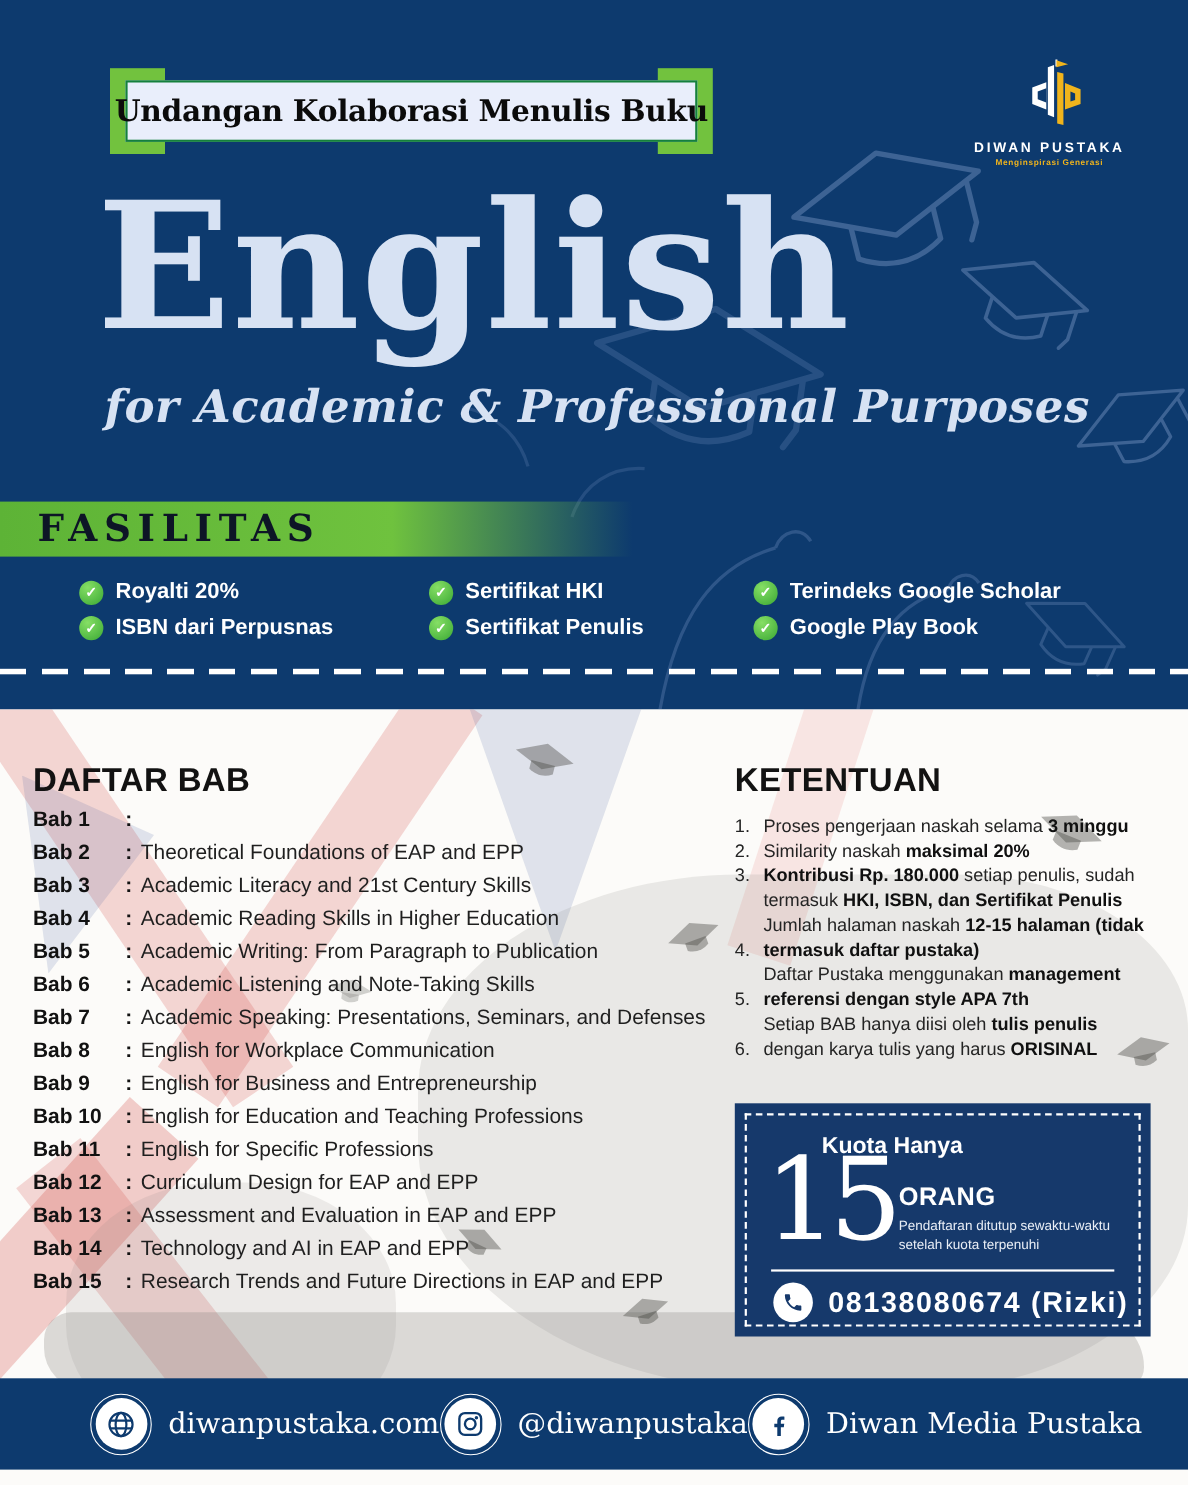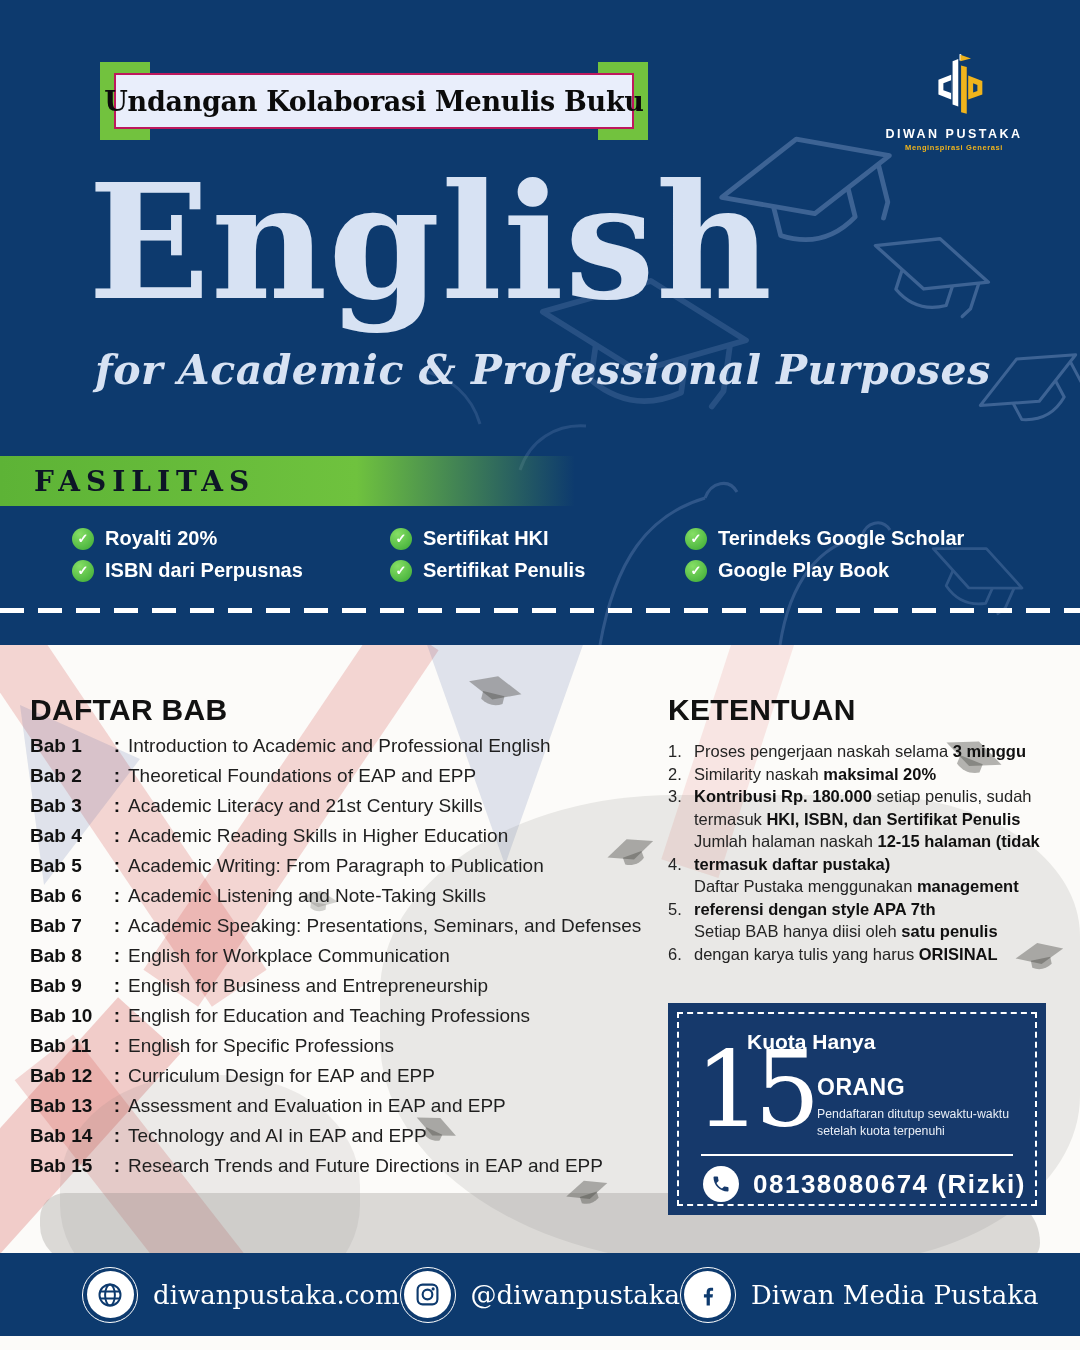--- a/index.html
+++ b/index.html
@@ -12,37 +12,37 @@
        font-family:"Liberation Sans",sans-serif;background:#fcfbf9;}
 
   
   .top{position:absolute;left:0;top:0;width:1080px;height:645px;background:var(--navy);overflow:hidden;}
   .wm-svg{position:absolute;left:0;top:0;width:1080px;height:645px;color:#6d8cba;opacity:.5;}
 
   .banner-wrap{position:absolute;left:100px;top:62px;width:548px;height:78px;}
   .bracket{position:absolute;top:0;bottom:0;width:50px;background:var(--green);}
   .bracket.left{left:0;} .bracket.right{right:0;}
   .banner-panel{position:absolute;left:14px;right:14px;top:11px;bottom:11px;background:var(--panel_light);
-      border:2px solid #be185d;display:flex;align-items:center;justify-content:center;}
+      border:2px solid #15803d;display:flex;align-items:center;justify-content:center;}
   .banner-text{font-family:"DejaVu Serif",serif;font-weight:700;font-size:27px;color:#0b0b0b;letter-spacing:-.3px;white-space:nowrap;}
 
   .logo{position:absolute;left:878px;top:48px;width:152px;text-align:center;}
   .logo svg{display:block;margin:0 auto;}
   .logo-name{color:#fff;font-weight:700;font-size:12.5px;letter-spacing:2.5px;margin-top:3px;}
   .logo-tagline{color:var(--logo_yellow);font-weight:700;font-size:7.5px;letter-spacing:.6px;margin-top:2px;}
 
   .hero-title{position:absolute;left:88px;top:158px;font-family:"DejaVu Serif",serif;font-weight:700;
       font-size:160px;line-height:1.05;color:var(--light_text);letter-spacing:1px;}
   .hero-sub{position:absolute;left:95px;top:346px;font-family:"DejaVu Serif",serif;font-weight:700;
       font-size:41px;color:var(--light_text);letter-spacing:.5px;white-space:nowrap;font-style:italic;}
 
   .fas-ribbon{position:absolute;left:0;top:456px;width:575px;height:50px;
       background:linear-gradient(90deg,#5db336 0%,#6fc23e 62%,rgba(111,194,62,0) 100%);
       display:flex;align-items:center;padding-left:34px;}
-  .fas-title{font-family:"DejaVu Serif",serif;font-weight:700;font-size:28px;letter-spacing:6px;color:#0d1526;}
+  .fas-title{font-family:"DejaVu Serif",serif;font-weight:700;font-size:34px;letter-spacing:6px;color:#0d1526;}
 
   .fac-grid{position:absolute;left:72px;top:527px;right:20px;display:flex;}
   .fac-col{display:flex;flex-direction:column;gap:9px;}
   .fac-col:nth-child(1){flex:0 0 318px;} .fac-col:nth-child(2){flex:0 0 295px;} .fac-col:nth-child(3){flex:1;}
   .fac-item{display:flex;align-items:center;gap:11px;color:#fff;font-weight:700;font-size:20px;}
   .check-icon{flex:0 0 22px;width:22px;height:22px;border-radius:50%;
       background:radial-gradient(circle at 35% 28%,#86df65,#3aa834);color:#fff;
       display:flex;align-items:center;justify-content:center;font-size:13px;font-weight:700;}
 
   .dash-divider{position:absolute;left:0;top:608px;width:1080px;height:5px;
@@ -207,21 +207,20 @@
     <use href="#capfill" transform="translate(560,540) rotate(-18) scale(.4)"></use>
     <use href="#capfill" transform="translate(300,240) rotate(8) scale(.35)" opacity=".6"></use>
   </svg>
 
   <div class="daftar">
     <div class="section-title">DAFTAR BAB</div>
     <div class="bab-list">
         <div class="bab-row">
           <span class="bab-label">Bab 1</span>
           <span class="bab-colon">:</span>
-          <span class="bab-title">Introduction to Academic and Professional English</span>
         </div>
         <div class="bab-row">
           <span class="bab-label">Bab 2</span>
           <span class="bab-colon">:</span>
           <span class="bab-title">Theoretical Foundations of EAP and EPP</span>
         </div>
         <div class="bab-row">
           <span class="bab-label">Bab 3</span>
           <span class="bab-colon">:</span>
           <span class="bab-title">Academic Literacy and 21st Century Skills</span>
@@ -316,21 +315,21 @@
           <span class="ket-num">4.</span>
           <div class="ket-body">
             <div class="ket-line"><span class="ket-bold">termasuk daftar pustaka)</span></div>
             <div class="ket-line"><span>Daftar Pustaka menggunakan </span><span class="ket-bold">management</span></div>
           </div>
         </div>
         <div class="ket-item">
           <span class="ket-num">5.</span>
           <div class="ket-body">
             <div class="ket-line"><span class="ket-bold">referensi dengan style APA 7th</span></div>
-            <div class="ket-line"><span>Setiap BAB hanya diisi oleh </span><span class="ket-bold">satu penulis</span></div>
+            <div class="ket-line"><span>Setiap BAB hanya diisi oleh </span><span class="ket-bold">tulis penulis</span></div>
           </div>
         </div>
         <div class="ket-item">
           <span class="ket-num">6.</span>
           <div class="ket-body">
             <div class="ket-line"><span>dengan karya tulis yang harus </span><span class="ket-bold">ORISINAL</span></div>
           </div>
         </div>
       </div>
   </div>

